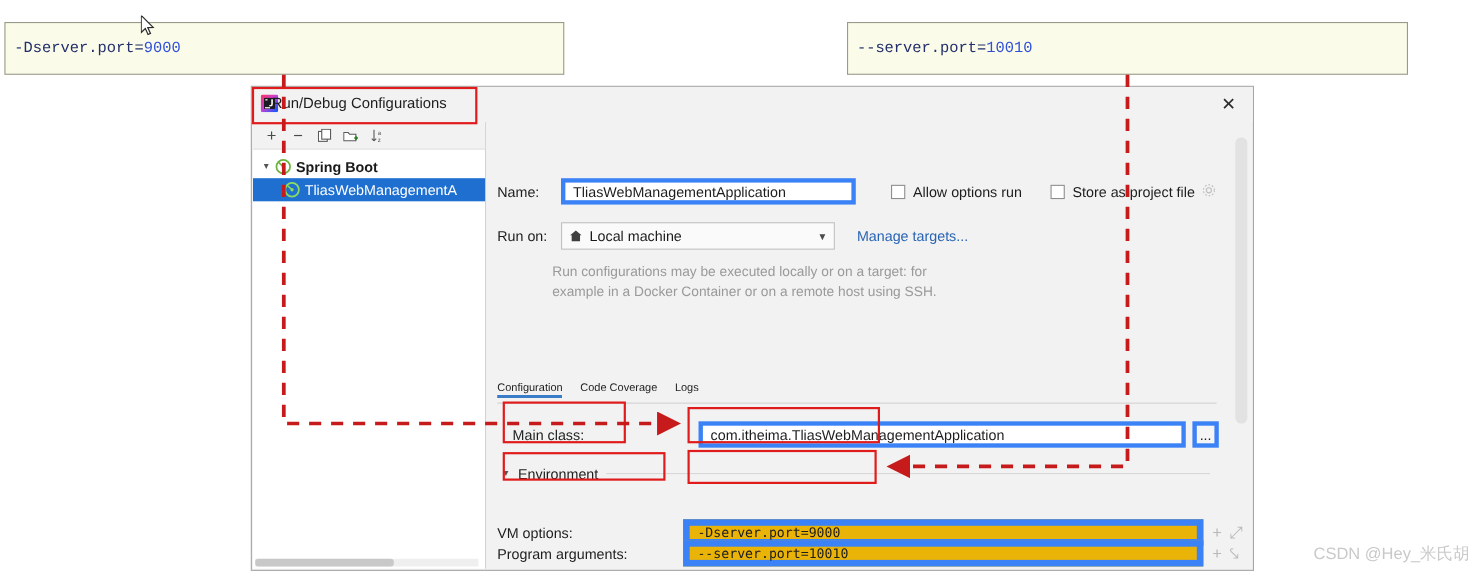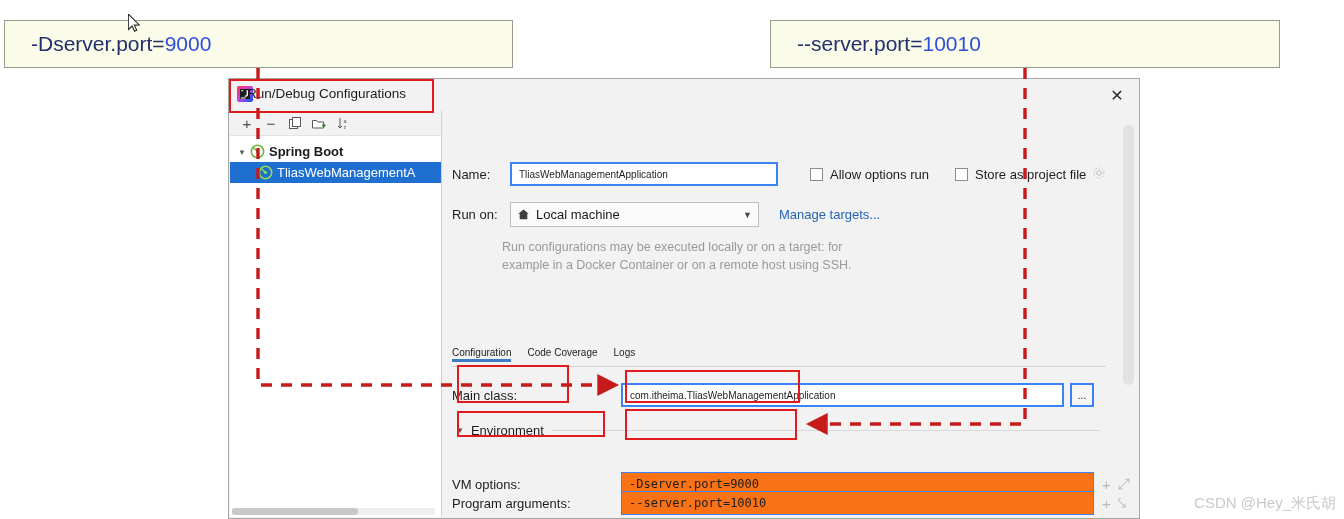--- a/index.html
+++ b/index.html
@@ -8,23 +8,23 @@
     background:#ffffff;
     font-family:"Liberation Sans","DejaVu Sans",sans-serif;
     font-size:13px;color:#1a1a1a;
   }
   .abs{position:absolute;}
 
   
   .callout{
     background:#fbfbe9;border:1px solid #9a9a8a;
     display:flex;align-items:center;
-    font-family:Liberation Sans, sans-serif;
-    font-size:21px;letter-spacing:0px;color:#222f6b;
-    padding-left:26px;box-sizing:border-box;
+    font-family:Liberation Mono, monospace;
+    font-size:14px;letter-spacing:0px;color:#222f6b;
+    padding-left:8px;box-sizing:border-box;
   }
   .callout .num{color:#2f4fd8;}
 
   
   .cursor{width:14px;height:20px;}
 
   
   .dialog{
     background:#f2f2f2;border:1px solid #a6a6a6;
     box-sizing:border-box;
@@ -69,25 +69,25 @@
   .tree-hscroll i{display:block;height:7px;width:62%;background:#c8c8c8;border-radius:3px;}
 
   
   .content{
     position:absolute;left:213px;top:32px;right:1px;bottom:1px;
     background:#f2f2f2;overflow:hidden;
   }
   .row{position:absolute;display:flex;align-items:center;}
   .lbl{font-size:13px;color:#1d1d1d;}
   .field{
-    background:#ffffff;border:2px solid #3b82f6;height:24px;
-    display:flex;align-items:center;padding:0 7px;font-size:10px;color:#1d1d1d;
+    background:#ffffff;border:4px solid #3b82f6;height:24px;
+    display:flex;align-items:center;padding:0 7px;font-size:13px;color:#1d1d1d;
     box-sizing:border-box;
   }
-  .field.flat{background:#f97316;border:1px solid #3b82f6;}
+  .field.flat{background:#eab308;border:6px solid #3b82f6;}
   .cb{width:13px;height:13px;border:1px solid #8d8d8d;background:#fff;
       display:inline-block;margin-right:7px;box-sizing:border-box;}
   .link{color:#2864b4;font-size:13px;}
   .hint{color:#9a9a9a;font-size:12.5px;line-height:18px;}
   .combo{
     background:#fafafa;border:1px solid #c0c0c0;height:25px;width:249px;
     display:flex;align-items:center;padding:0 6px;box-sizing:border-box;font-size:13px;
   }
   .combo .arr{margin-left:auto;color:#4a4a4a;font-size:9px;}
 
@@ -241,21 +241,21 @@
       <div>Run configurations may be executed locally or on a target: for</div>
       <div>example in a Docker Container or on a remote host using SSH.</div>
     </div>
 
     <div class="tabs">
       <div class="tab active">Configuration</div>
       <div class="tab">Code Coverage</div>
       <div class="tab">Logs</div>
     </div>
 
-    <div class="row" style="left:10px;top:272px;">
+    <div class="row" style="left:24px;top:272px;">
       <span class="lbl" style="width:169px;">Main class:</span>
       <span class="field" style="width:443px;">com.itheima.TliasWebManagementApplication</span>
       <span class="field" style="width:24px;justify-content:center;margin-left:6px;background:#f5f5f5;padding:0;">...</span>
     </div>
 
     <div class="sect" style="left:14px;top:312px;width:644px;">
       <span class="tri">▼</span>
       <span class="lbl">Environment</span>
       <span class="ln"></span>
     </div>

